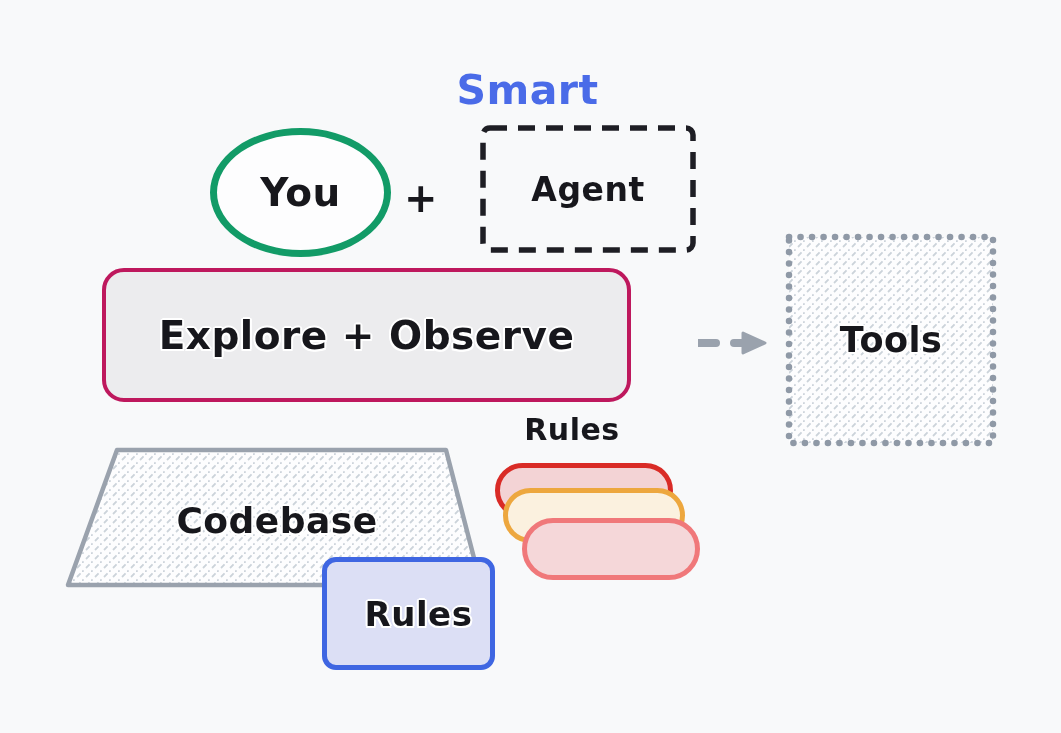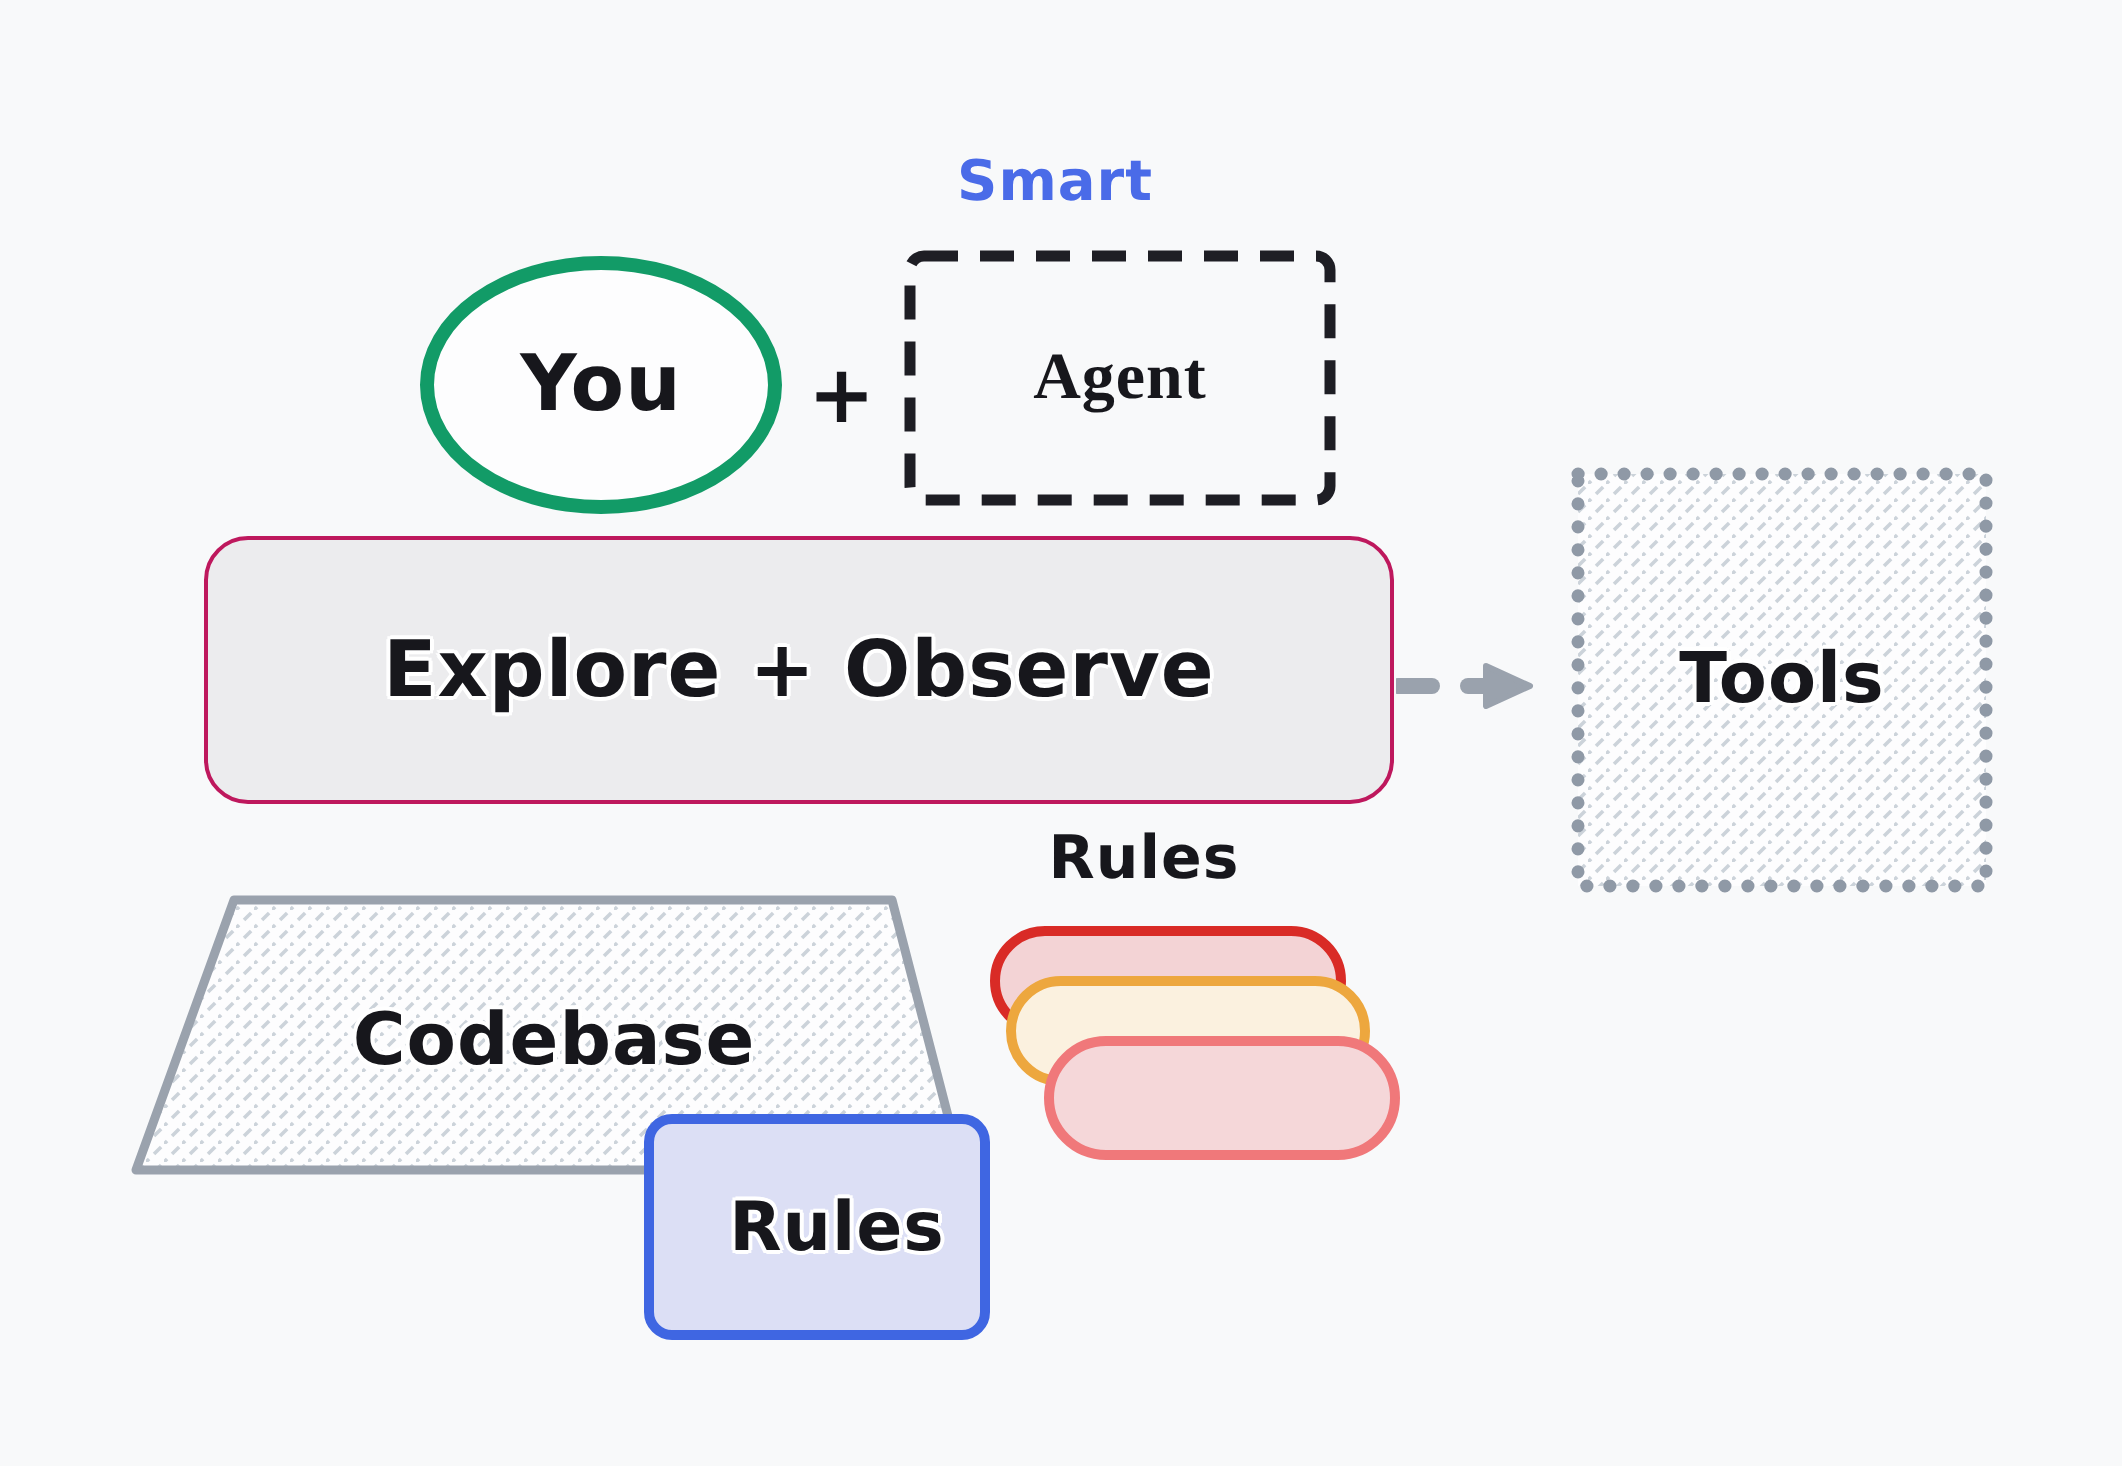--- a/index.html
+++ b/index.html
@@ -30,21 +30,21 @@
     text-shadow:
       2px 0 0 #ffffff, -2px 0 0 #ffffff,
       0 2px 0 #ffffff, 0 -2px 0 #ffffff,
       1.5px 1.5px 0 #ffffff, -1.5px -1.5px 0 #ffffff,
       1.5px -1.5px 0 #ffffff, -1.5px 1.5px 0 #ffffff;
   }
 
   
   .smart-label {
     left: 430px; top: 68px; width: 195px; height: 44px;
-    font-size: 28px;
+    font-size: 41px;
     color: #4a6be8;
     text-shadow: none;
   }
 
   
   .you-ellipse {
     left: 210px; top: 128px; width: 181px; height: 129px;
     box-sizing: border-box;
     border: 7px solid #129b67;
     border-radius: 50%;
@@ -53,32 +53,32 @@
   }
   .you-ellipse .label { font-size: 39px; }
 
   
   .plus-sign {
     left: 399px; top: 174px; width: 44px; height: 48px;
     font-size: 40px;
   }
 
   
-  .agent-box { left: 452px; top: 125px; width: 216px; height: 128px; font-family: Liberation Serif, serif; }
+  .agent-box { left: 480px; top: 125px; width: 216px; height: 128px; }
   .agent-box svg { position: absolute; left: 0; top: 0; }
   .agent-box .label {
     position: absolute; left: 0; top: 0; width: 100%; height: 100%;
     font-size: 33px;
   }
 
   
   .explore-box {
-    left: 102px; top: 268px; width: 595px; height: 134px;
-    box-sizing: border-box;
-    border: 2px solid #be185d;
+    left: 102px; top: 268px; width: 529px; height: 134px;
+    box-sizing: border-box;
+    border: 4px solid #be185d;
     border-radius: 22px;
     background: #ececee;
     display: flex; align-items: center; justify-content: center;
   }
   .explore-box .label { font-size: 39px; }
 
   
   .flow-arrow { left: 698px; top: 330px; }
 
   

